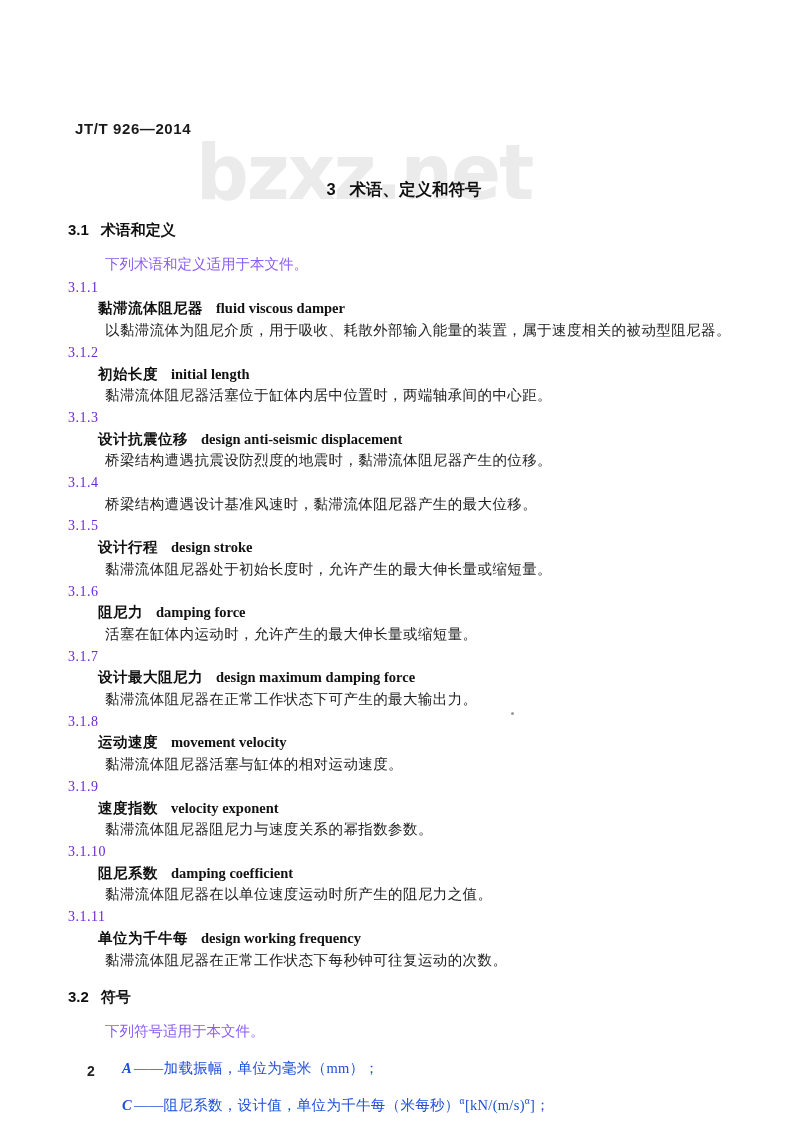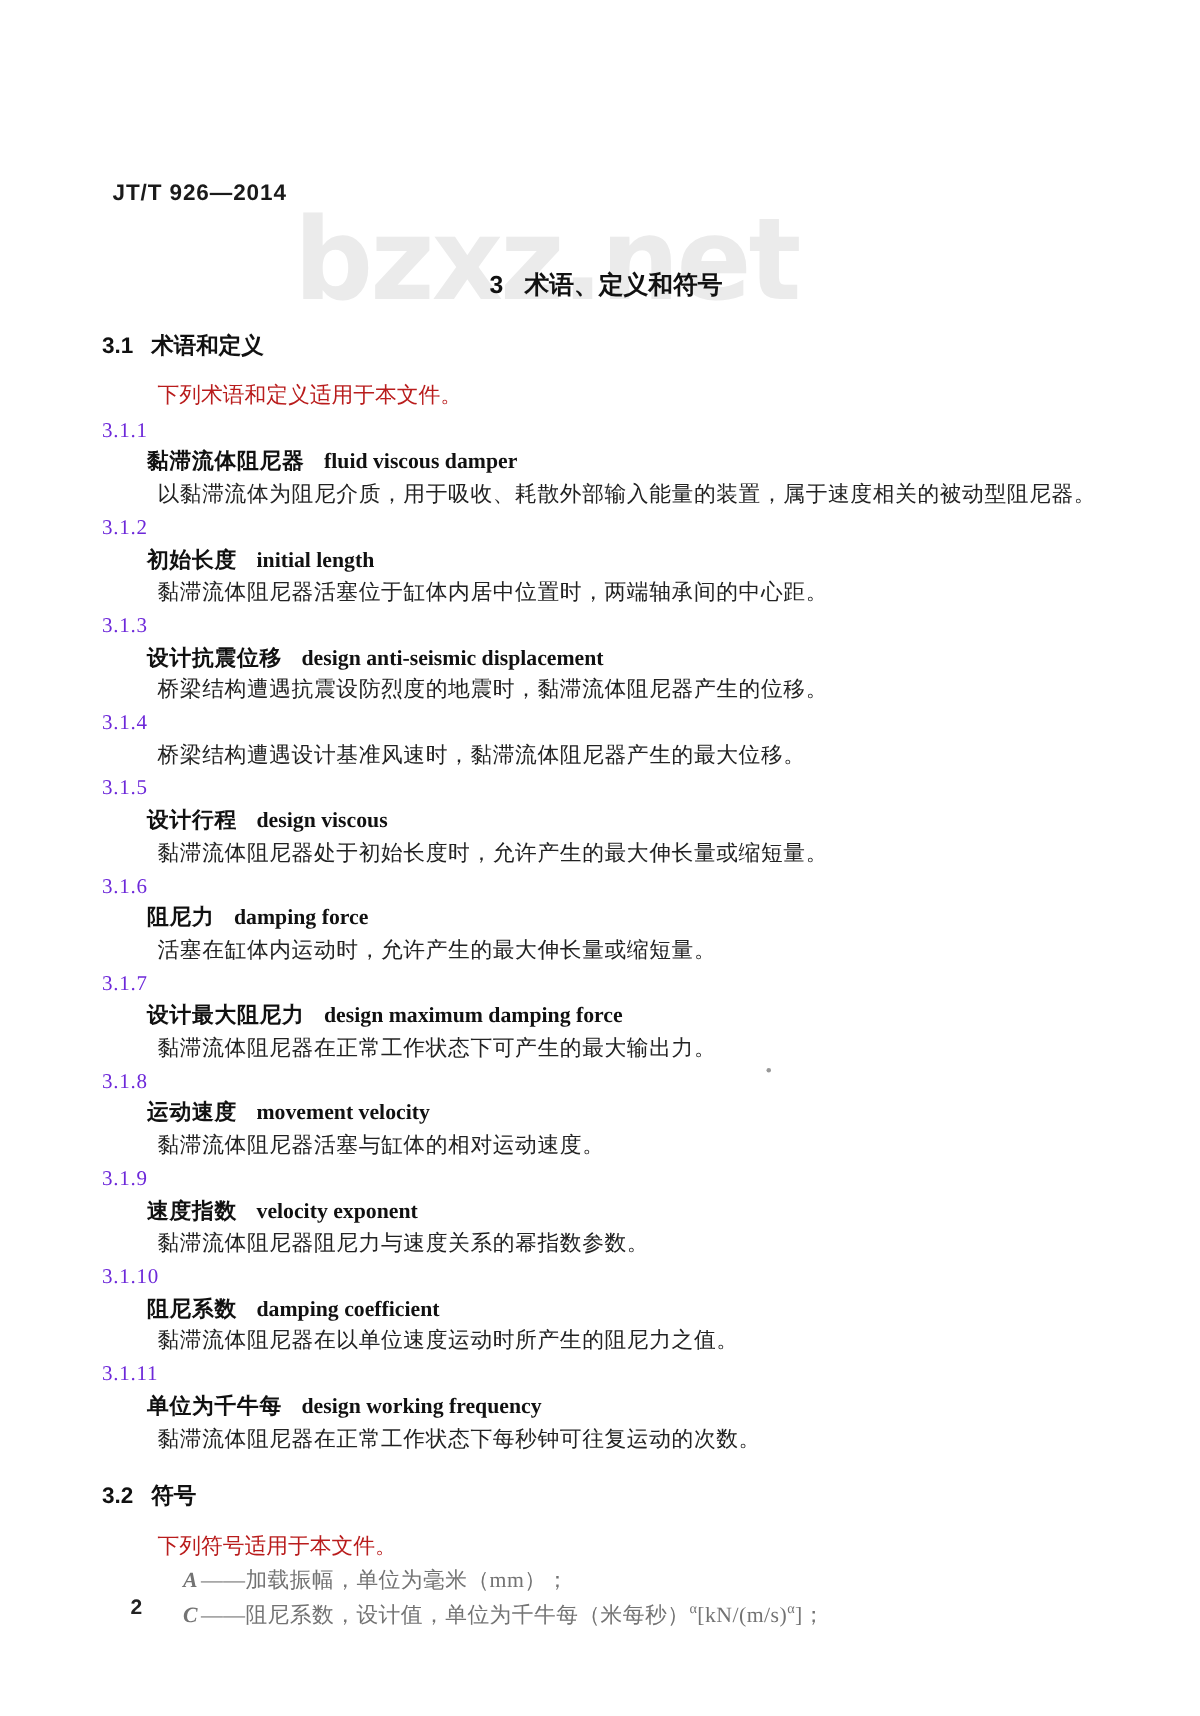--- a/index.html
+++ b/index.html
@@ -58,21 +58,21 @@
     font-weight: bold;
     font-size: 15px;
     color: #111111;
   }
   .sub-heading .sec-num { margin-right: 12px; }
   .intro-line {
     margin-top: 14px;
     padding-left: 37px;
     font-size: 14.5px;
     line-height: 21.7px;
-    color: #b91c1c;
+    color: #8b5cf6;
   }
   .terms { margin-top: 1px; }
   .term-block { }
   .term-id {
     font-family: Liberation Serif, serif;
     font-size: 14px;
     line-height: 21.7px;
     color: #6d28d9;
     letter-spacing: 0.5px;
   }
@@ -98,22 +98,23 @@
     font-size: 14.5px;
     line-height: 21.7px;
     color: #222222;
     letter-spacing: 0.4px;
   }
   .symbols-heading { margin-top: 17px; }
   .symbol-line {
     padding-left: 54px;
     font-size: 14.5px;
     line-height: 23px;
-    color: #737373;
+    color: #1d4ed8;
     letter-spacing: 0.3px;
+    margin-top: 14px;
   }
   .symbol-letter {
     font-family: "Liberation Serif", "DejaVu Serif", serif;
     font-style: italic;
     font-weight: bold;
     margin-right: 2px;
   }
   .symbol-line sup {
     font-size: 9.5px;
     line-height: 0;
@@ -188,21 +189,21 @@
   </div>
 
   <div class="term-block">
     <div class="term-id">3.1.4</div>
     <div class="term-def">桥梁结构遭遇设计基准风速时，黏滞流体阻尼器产生的最大位移。</div>
   </div>
 
   <div class="term-block">
     <div class="term-id">3.1.5</div>
     <div class="term-title">
-      <span class="term-zh">设计行程</span><span class="term-en">design viscous</span>
+      <span class="term-zh">设计行程</span><span class="term-en">design stroke</span>
     </div>
     <div class="term-def">黏滞流体阻尼器处于初始长度时，允许产生的最大伸长量或缩短量。</div>
   </div>
 
   <div class="term-block">
     <div class="term-id">3.1.6</div>
     <div class="term-title">
       <span class="term-zh">阻尼力</span><span class="term-en">damping force</span>
     </div>
     <div class="term-def">活塞在缸体内运动时，允许产生的最大伸长量或缩短量。</div>

